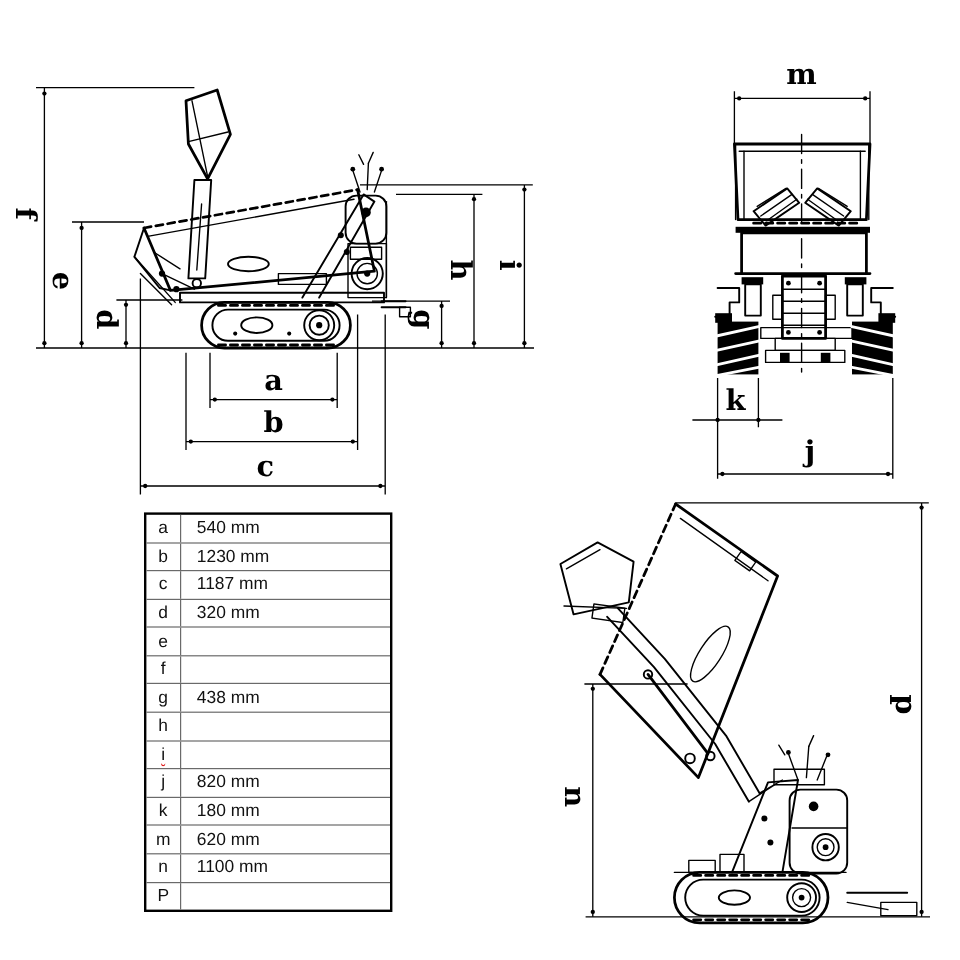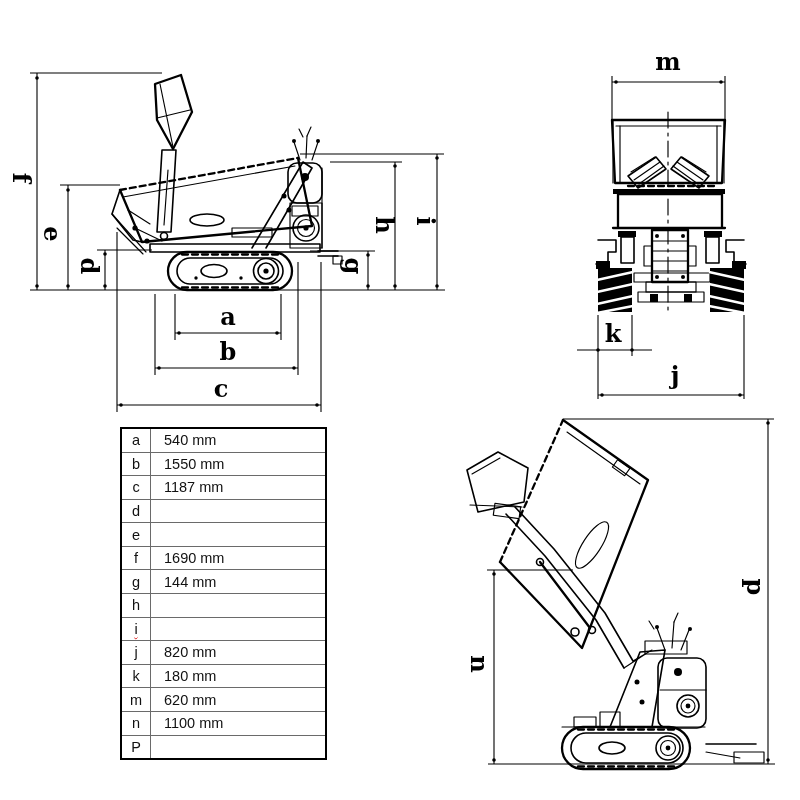--- a/index.html
+++ b/index.html
@@ -305,39 +305,39 @@
 <div class="dlabel rot" style="left:466px;top:650px;">n</div>
 <div class="dlabel rot" style="left:742px;top:573px;">p</div>
 
 <div class="dim-table">
   <div class="trow">
     <div class="tcell tlabel">a</div>
     <div class="tcell tvalue">540 mm</div>
   </div>
   <div class="trow">
     <div class="tcell tlabel">b</div>
-    <div class="tcell tvalue">1550 mm</div>
+    <div class="tcell tvalue">1230 mm</div>
   </div>
   <div class="trow">
     <div class="tcell tlabel">c</div>
     <div class="tcell tvalue">1187 mm</div>
   </div>
   <div class="trow">
     <div class="tcell tlabel">d</div>
+    <div class="tcell tvalue">320 mm</div>
   </div>
   <div class="trow">
     <div class="tcell tlabel">e</div>
   </div>
   <div class="trow">
     <div class="tcell tlabel">f</div>
-    <div class="tcell tvalue">1690 mm</div>
   </div>
   <div class="trow">
     <div class="tcell tlabel">g</div>
-    <div class="tcell tvalue">144 mm</div>
+    <div class="tcell tvalue">438 mm</div>
   </div>
   <div class="trow">
     <div class="tcell tlabel">h</div>
   </div>
   <div class="trow">
     <div class="tcell tlabel misspelled">i</div>
   </div>
   <div class="trow">
     <div class="tcell tlabel">j</div>
     <div class="tcell tvalue">820 mm</div>

